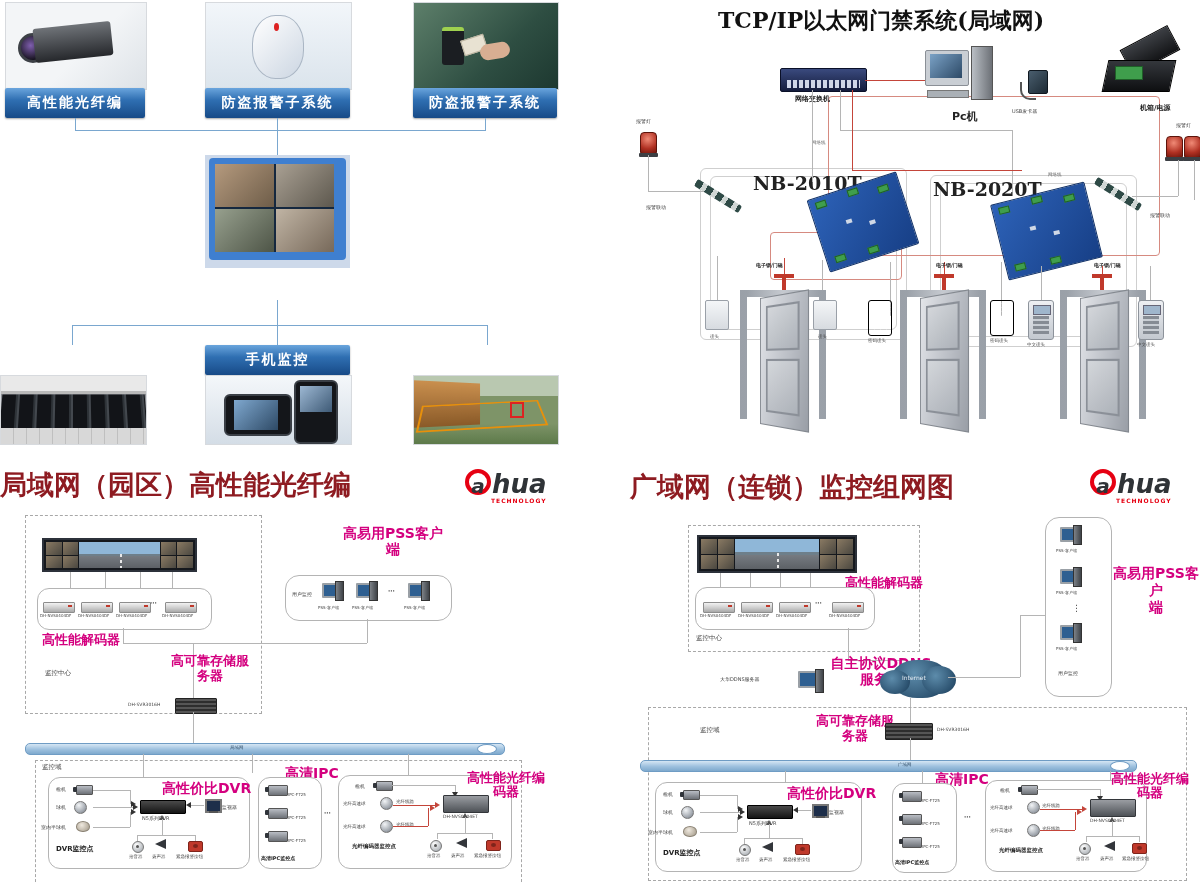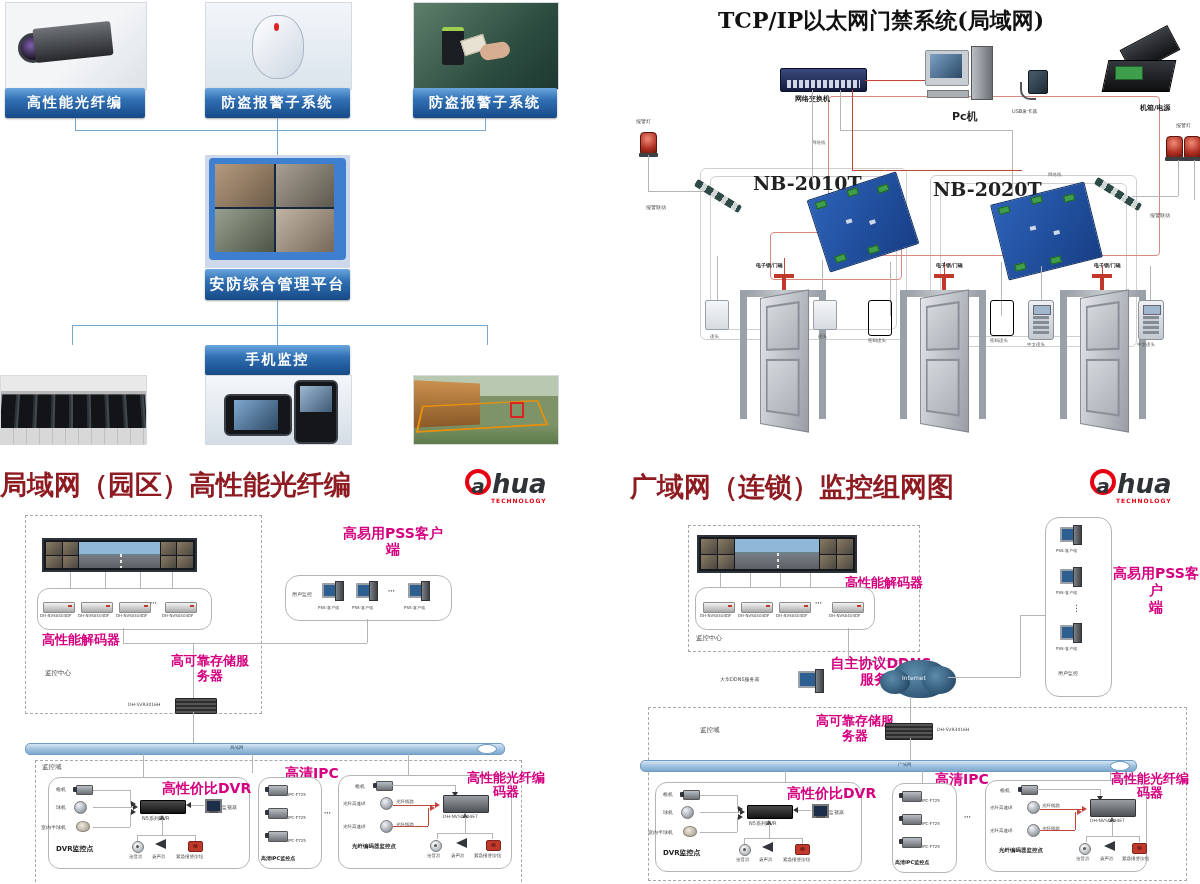--- a/index.html
+++ b/index.html
@@ -160,21 +160,20 @@
 
     <div class="ph img-mon" style="left:205px;top:155px;width:145px;height:113px;border:none;">
       <div class="frame"></div>
       <div class="grid">
           <div></div>
           <div></div>
           <div></div>
           <div></div>
         </div>
     </div>
-    <div class="bar" style="left:205px;top:269px;width:145px;height:31px;font-size:15px;">安防综合管理平台</div>
 
     <div class="vl blue-line" style="left:277px;top:300px;height:25px;"></div>
     <div class="hl blue-line" style="left:72px;top:325px;width:415px;"></div>
     <div class="vl blue-line" style="left:72px;top:325px;height:20px;"></div>
     <div class="vl blue-line" style="left:277px;top:325px;height:20px;"></div>
     <div class="vl blue-line" style="left:487px;top:325px;height:20px;"></div>
 
     <div class="ph img-rack" style="left:0px;top:375px;width:145px;height:68px;">
       <div class="racks"></div>
       <div class="floor"></div>

